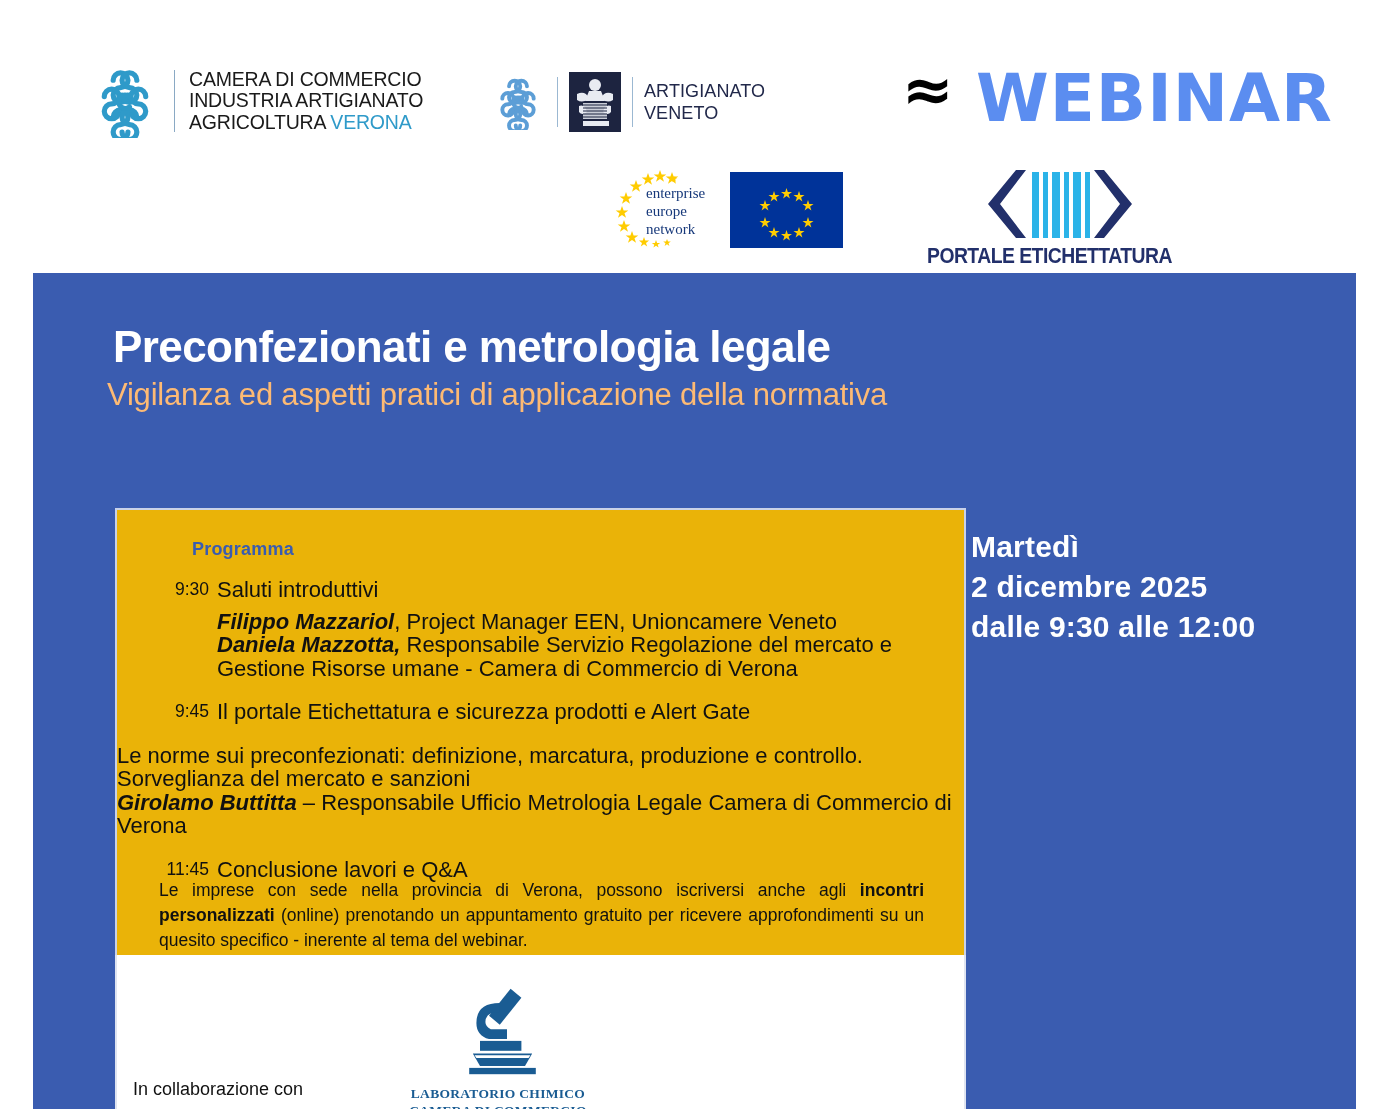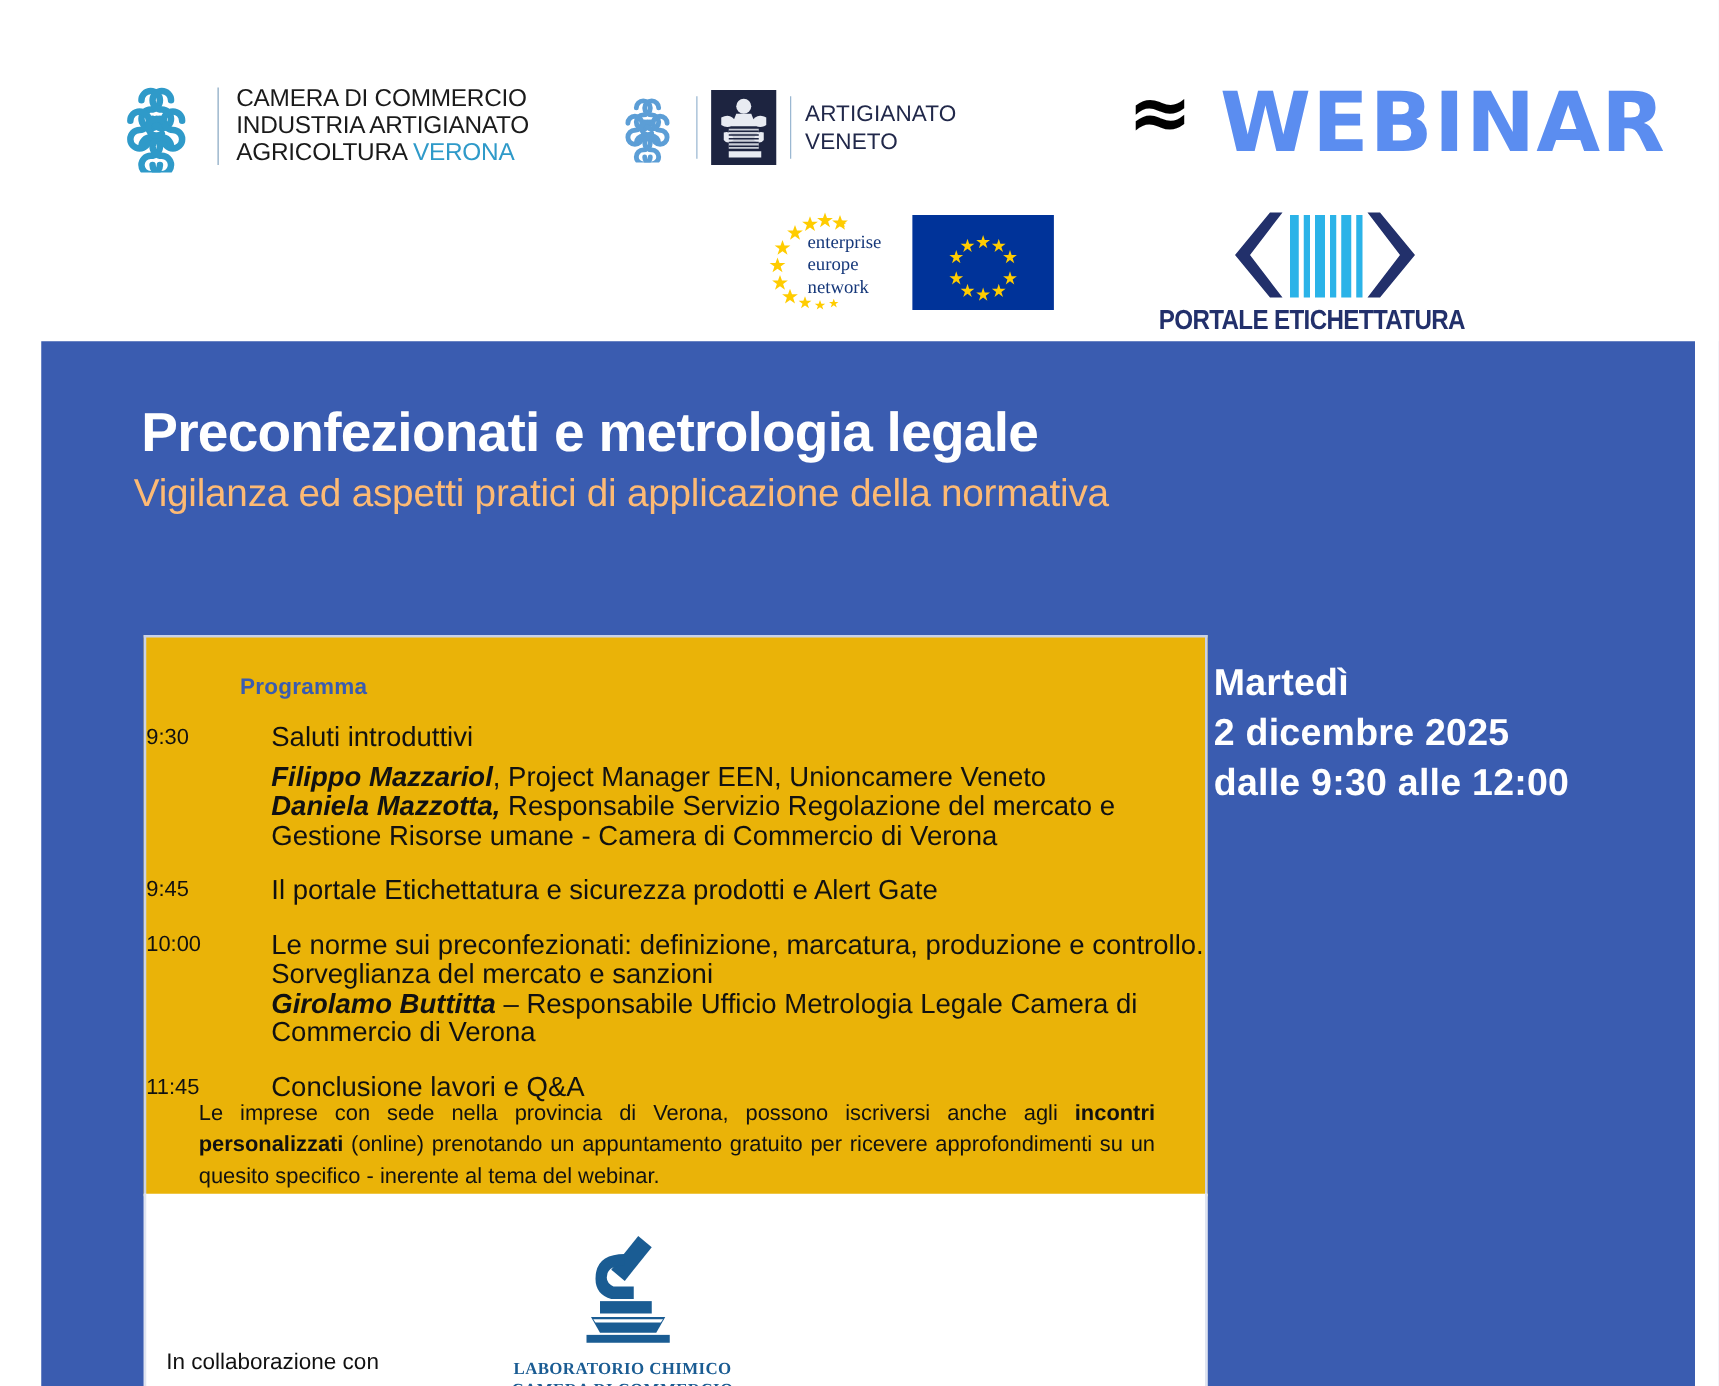--- a/index.html
+++ b/index.html
@@ -200,20 +200,21 @@
     left: 0; top: 68px;
     width: 847px;
   }
   .agenda-item {
     display: flex;
     margin-bottom: 6px;
   }
   .agenda-time {
     width: 92px;
     flex: 0 0 92px;
+    text-align: right;
     padding-right: 8px;
     font-size: 17.5px;
     line-height: 23.5px;
     color: #111111;
   }
   .agenda-body {
     flex: 1 1 auto;
     font-size: 22px;
     line-height: 23.5px;
     color: #111111;
@@ -427,21 +428,20 @@
       <div class="agenda-item">
         <div class="agenda-time">9:45</div>
         <div class="agenda-body">
           <div>Il portale Etichettatura e sicurezza prodotti e Alert Gate</div>
         </div>
       </div>
 
       <div class="agenda-spacer"></div>
 
       <div class="agenda-item">
-        <div class="agenda-time">10:00</div>
         <div class="agenda-body">
           <div>Le norme sui preconfezionati: definizione, marcatura, produzione e controllo. Sorveglianza del mercato e sanzioni</div>
           <div><span class="speaker">Girolamo Buttitta</span><span> – Responsabile Ufficio Metrologia Legale Camera di Commercio di Verona</span></div>
         </div>
       </div>
 
       <div class="agenda-spacer"></div>
 
       <div class="agenda-item">
         <div class="agenda-time">11:45</div>

